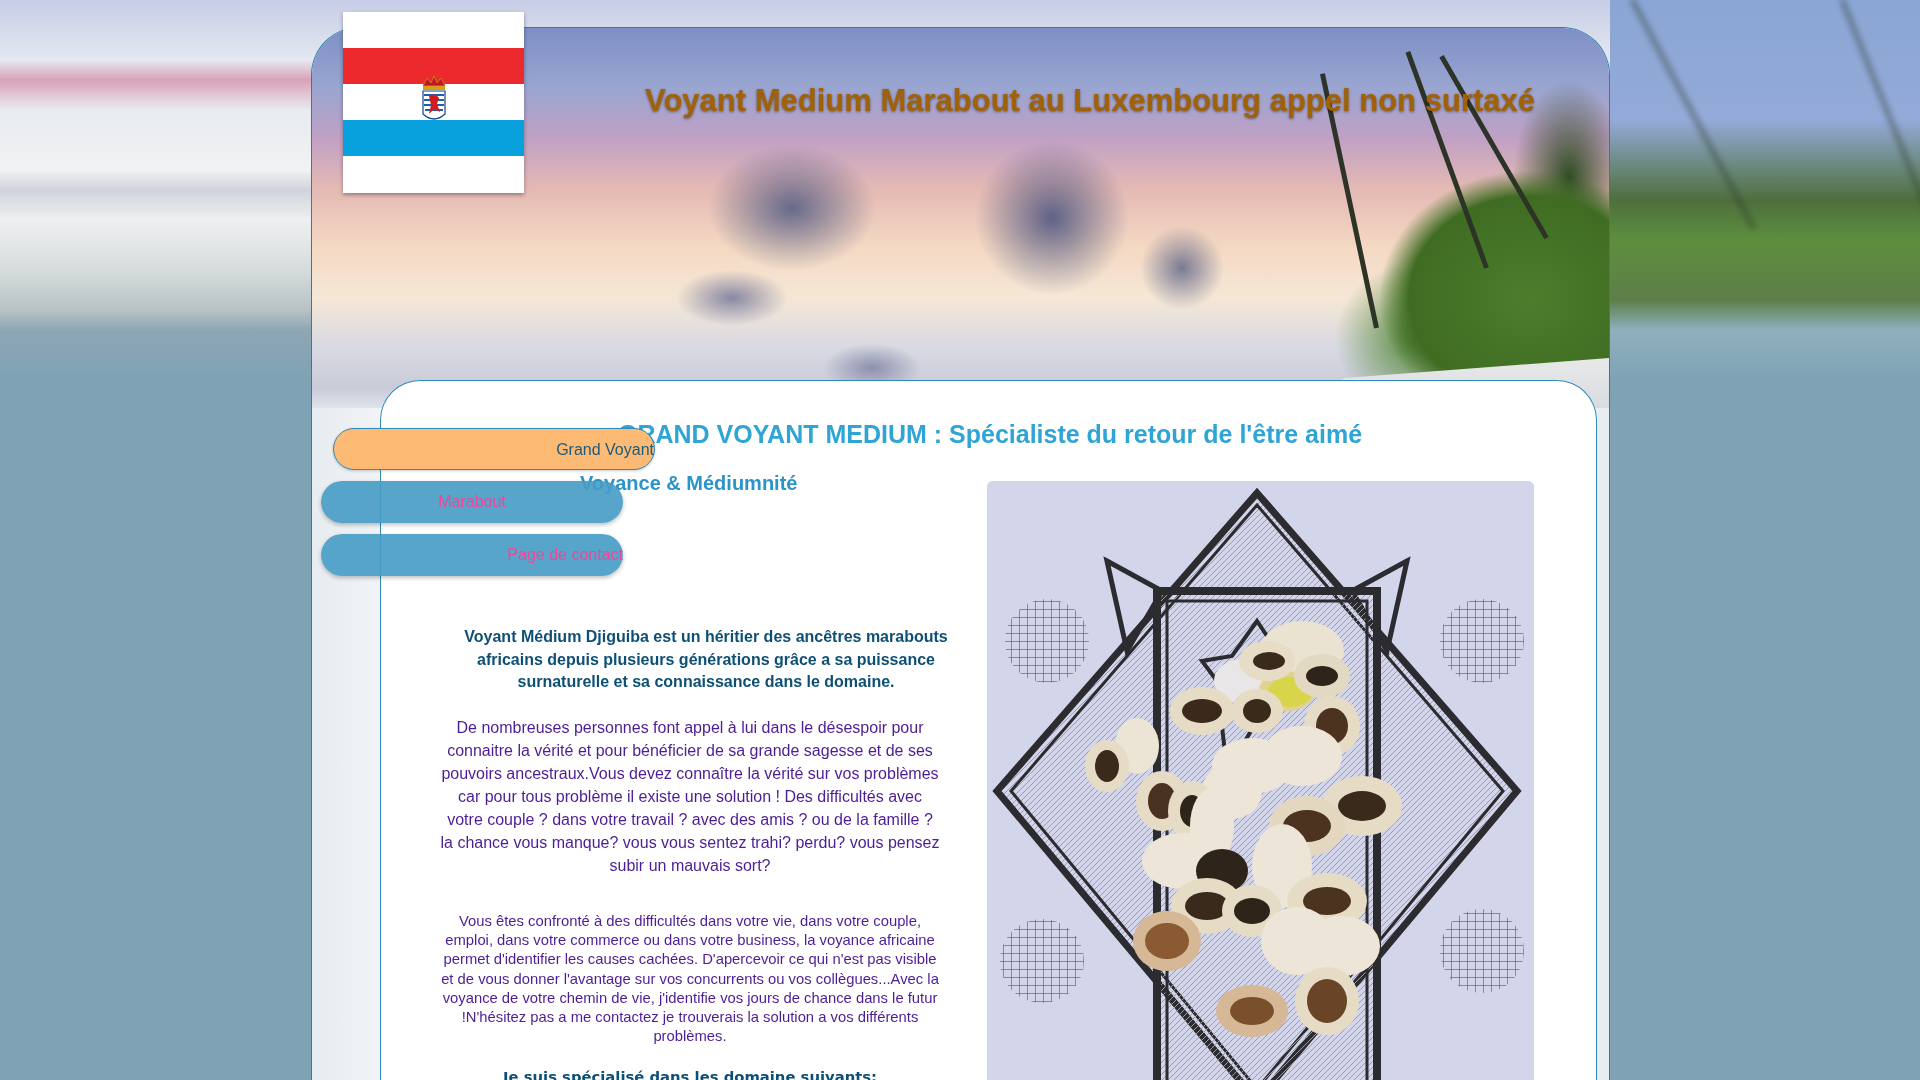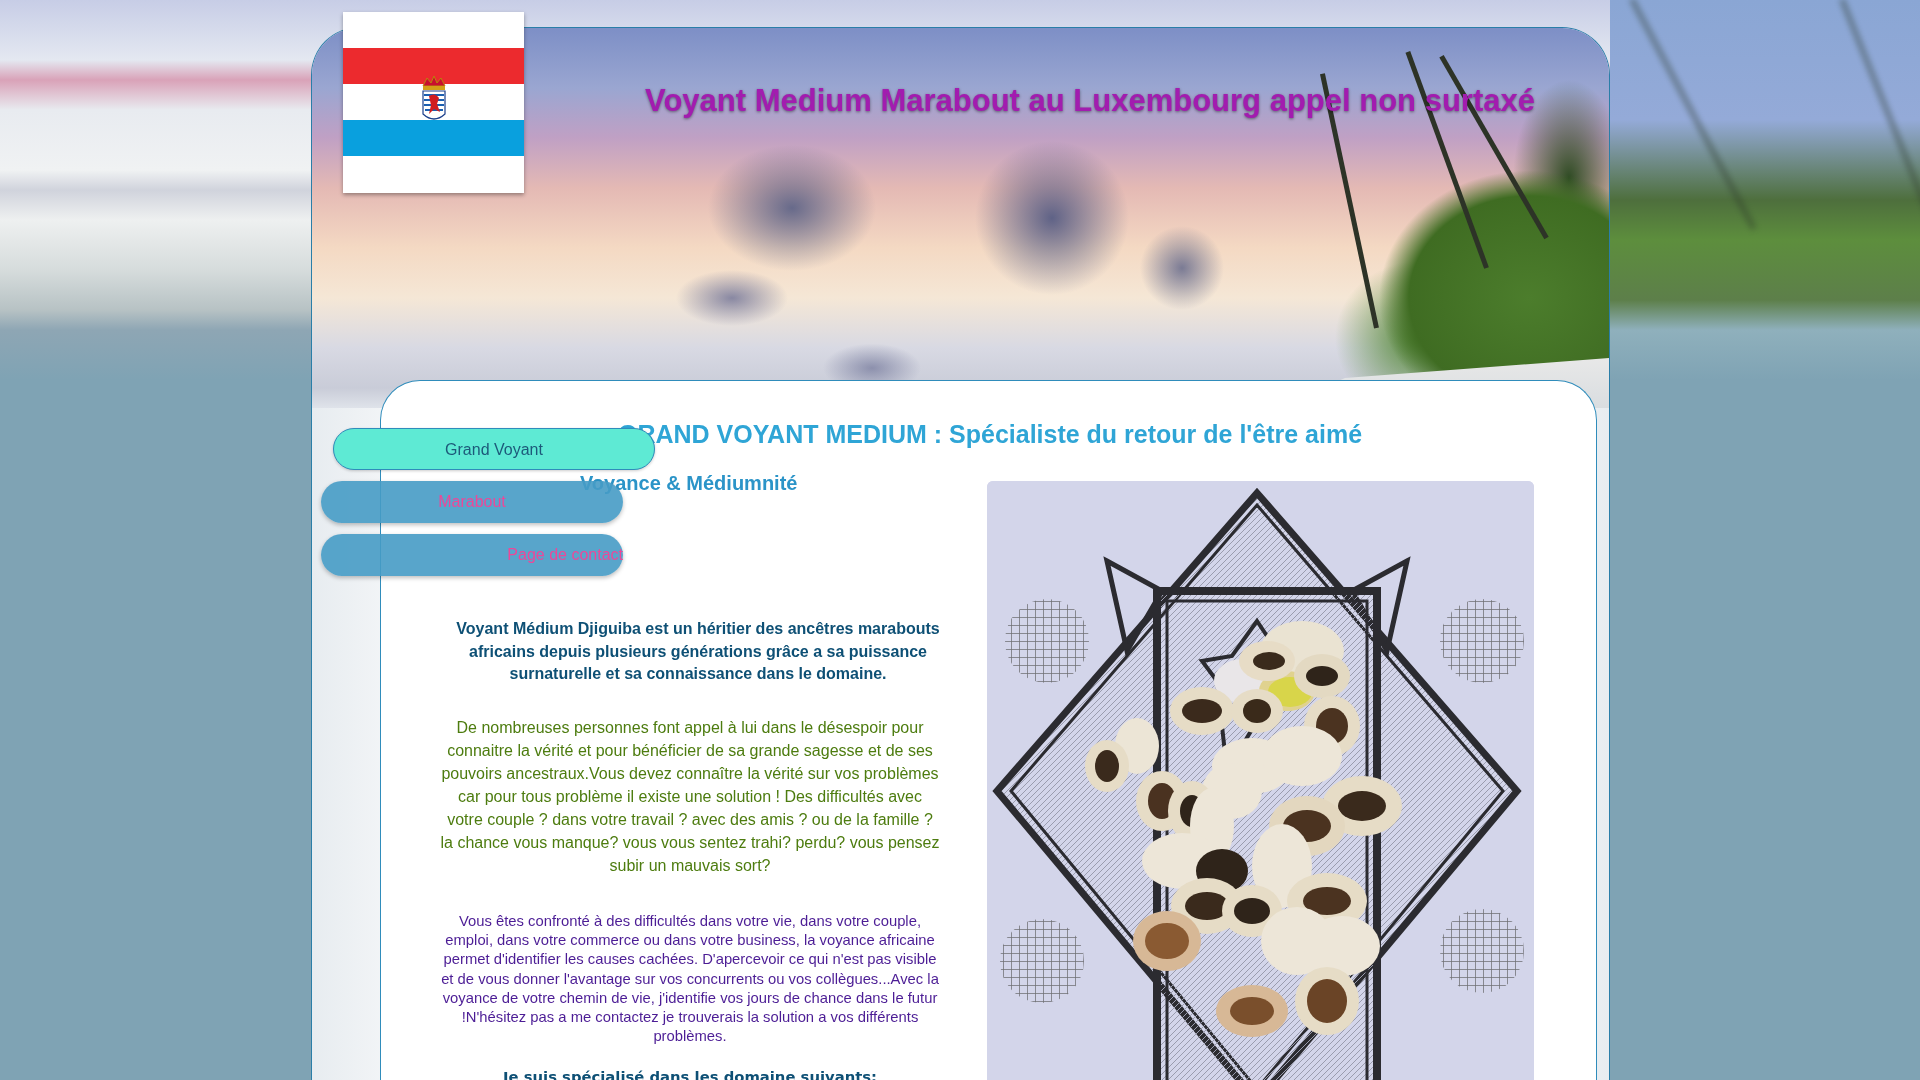--- a/index.html
+++ b/index.html
@@ -60,55 +60,55 @@
   }
   .flag .stripe { position:absolute; left:0; width:100%; height:36px; }
   .flag .red { top:36px; background:#ec2a2e; }
   .flag .white { top:72px; background:#fff; }
   .flag .blue { top:108px; background:#09a0de; }
   .flag .crest {
     position:absolute; left:76px; top:62px; width:30px; height:56px;
   }
   .site-title {
     position:absolute; left:590px; top:82px; width:1000px;
-    text-align:center; color:#a21caf; font-weight:bold; font-size:31px; line-height:38px;
+    text-align:center; color:#a16207; font-weight:bold; font-size:31px; line-height:38px;
     text-shadow: 0 1px 3px rgba(0,0,0,.45);
     z-index:4;
   }
   .content {
     position:absolute; left:380px; top:380px; width:1215px; height:720px;
     background:#fff; border:1.5px solid #2f8cbb; border-bottom:none;
     border-radius:40px 40px 0 0;
   }
   .main-heading {
     position:absolute; left:618px; top:418px; width:760px;
     color:#2fa5d6; font-weight:bold; font-size:25px; line-height:32px; white-space:nowrap;
   }
   .sub-heading {
     position:absolute; left:580px; top:472px; color:#2b94c8; font-weight:bold; font-size:20px; white-space:nowrap;
   }
   .nav-btn {
     position:absolute; border-radius:22px; font-size:16px; line-height:42px; height:42px;
     z-index:6; cursor:pointer; box-sizing:border-box; white-space:nowrap;
   }
   .nav-active {
-    left:333px; top:428px; width:322px; background:#5eead4; border:1.5px solid #2f8cbb;
-    color:#1d5a7a; text-align:center; box-shadow:0 1px 3px rgba(0,0,0,.2);
+    left:333px; top:428px; width:322px; background:#fdba74; border:1.5px solid #2f8cbb;
+    color:#1d5a7a; text-align:right; box-shadow:0 1px 3px rgba(0,0,0,.2);
   }
   .nav-normal {
     left:321px; width:302px; background:rgba(70,155,197,.9); color:#ec4899;
     box-shadow:0 2px 4px rgba(0,0,0,.25);
   }
   .nav-marabout { top:481px; text-align:center; }
   .nav-contact { top:534px; text-align:right; padding-left:17px; }
   .para {
     position:absolute; left:440px; width:500px; text-align:center; color:#0e5075;
   }
   .p1 { top:610px; font-weight:bold; font-size:16px; line-height:22.5px; }
-  .p2 { top:716px; font-size:16px; line-height:23px; color:#4d7c0f; }
+  .p2 { top:716px; font-size:16px; line-height:23px; color:#4c1d95; }
   .p3 { top:912px; font-size:16.5px; line-height:19.2px; color:#4c1d95; font-family:Liberation Sans, sans-serif; font-size:14.8px; }
   .p4 { top:1066px; font-weight:bold; font-size:16px; line-height:22px; color:#0e5075; font-family:"DejaVu Sans", sans-serif; font-size:14.8px; }
   .photo {
     position:absolute; left:987px; top:481px; width:547px; height:620px;
     border-radius:6px; overflow:hidden;
     background: linear-gradient(180deg, #d6d8ec, #c9cbe0);
   }
   .photo svg { display:block; }
 </style>
 </head>
@@ -155,21 +155,21 @@
 
 <div class="main-heading">GRAND VOYANT MEDIUM  : Spécialiste du retour de l'être aimé</div>
 <div class="sub-heading">Voyance &amp; Médiumnité</div>
 
 <nav>
   <a class="nav-btn nav-active">Grand Voyant</a>
   <a class="nav-btn nav-normal nav-marabout">Marabout</a>
   <a class="nav-btn nav-normal nav-contact">Page de contact</a>
 </nav>
 
-<p class="para p1" style="margin:8px;">Voyant Médium Djiguiba est un héritier des ancêtres marabouts africains depuis plusieurs générations grâce a sa puissance surnaturelle et sa connaissance dans le domaine.</p>
+<p class="para p1" style="margin:16px;">Voyant Médium Djiguiba est un héritier des ancêtres marabouts africains depuis plusieurs générations grâce a sa puissance surnaturelle et sa connaissance dans le domaine.</p>
 <p class="para p2" style="margin:0;">De nombreuses personnes font appel à lui dans le désespoir pour connaitre la vérité et pour bénéficier de sa grande sagesse et de ses pouvoirs ancestraux.Vous devez connaître la vérité sur vos problèmes car pour tous problème il existe une solution ! Des difficultés avec votre couple ? dans votre travail ? avec des amis ? ou de la famille ? la chance vous manque? vous vous sentez trahi? perdu? vous pensez subir un mauvais sort?</p>
 <p class="para p3" style="margin:0;">Vous êtes confronté à des difficultés dans votre vie, dans votre couple, emploi, dans votre commerce ou dans votre business, la voyance africaine permet d'identifier les causes cachées. D'apercevoir ce qui n'est pas visible et de vous donner l'avantage sur vos concurrents ou vos collègues...Avec la voyance de votre chemin de vie, j'identifie vos jours de chance dans le futur !N'hésitez pas a me contactez je trouverais la solution a vos différents problèmes.</p>
 <p class="para p4" style="margin:0;">Je suis spécialisé dans les domaine suivants:</p>
 
 <div class="photo">
   <svg width="547" height="620" viewBox="0 0 547 620">
     <defs>
       <pattern id="hatch" width="6" height="6" patternUnits="userSpaceOnUse">
         <path d="M0 6 L6 0" stroke="#9a9cae" stroke-width="1"></path>
       </pattern>

